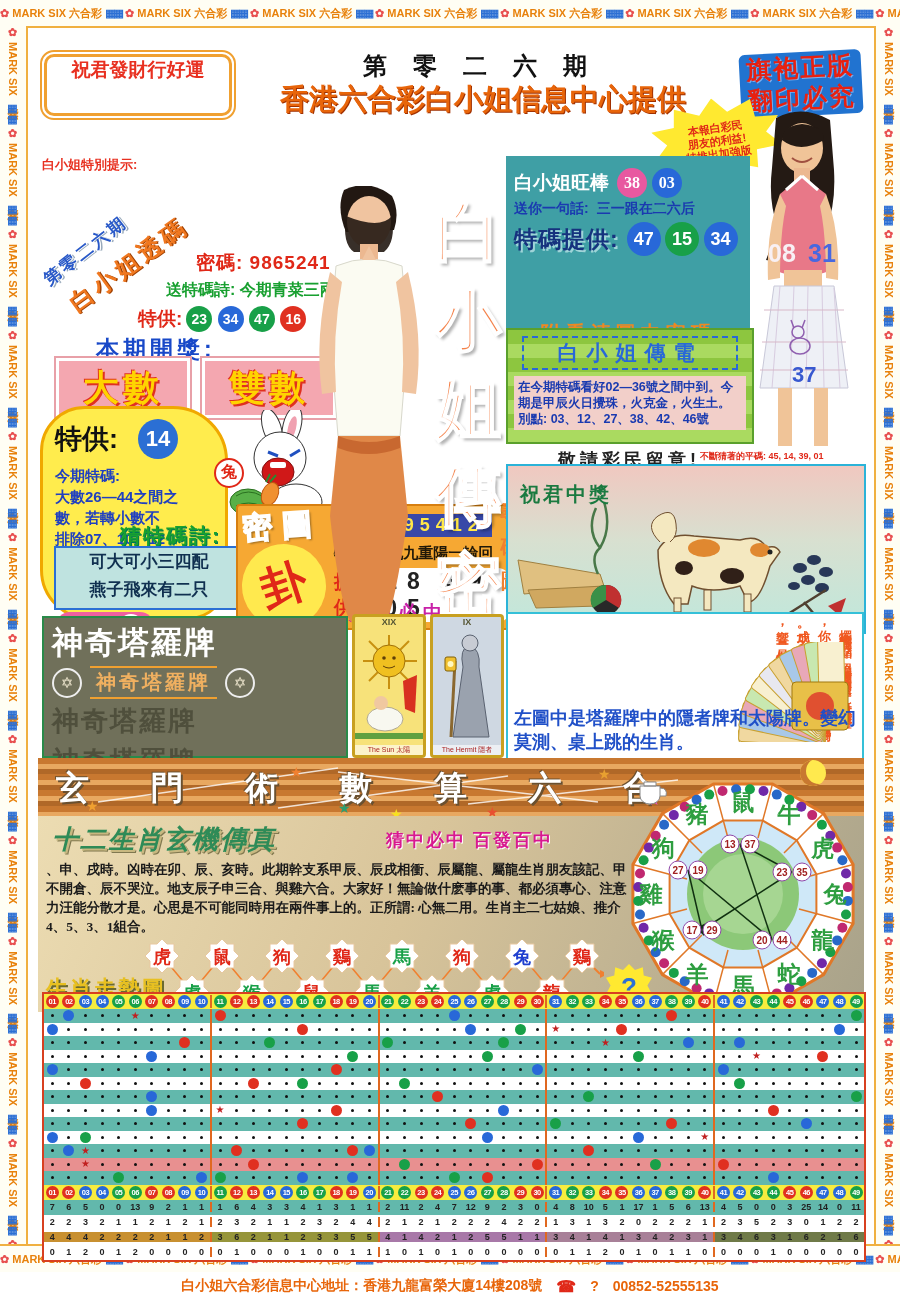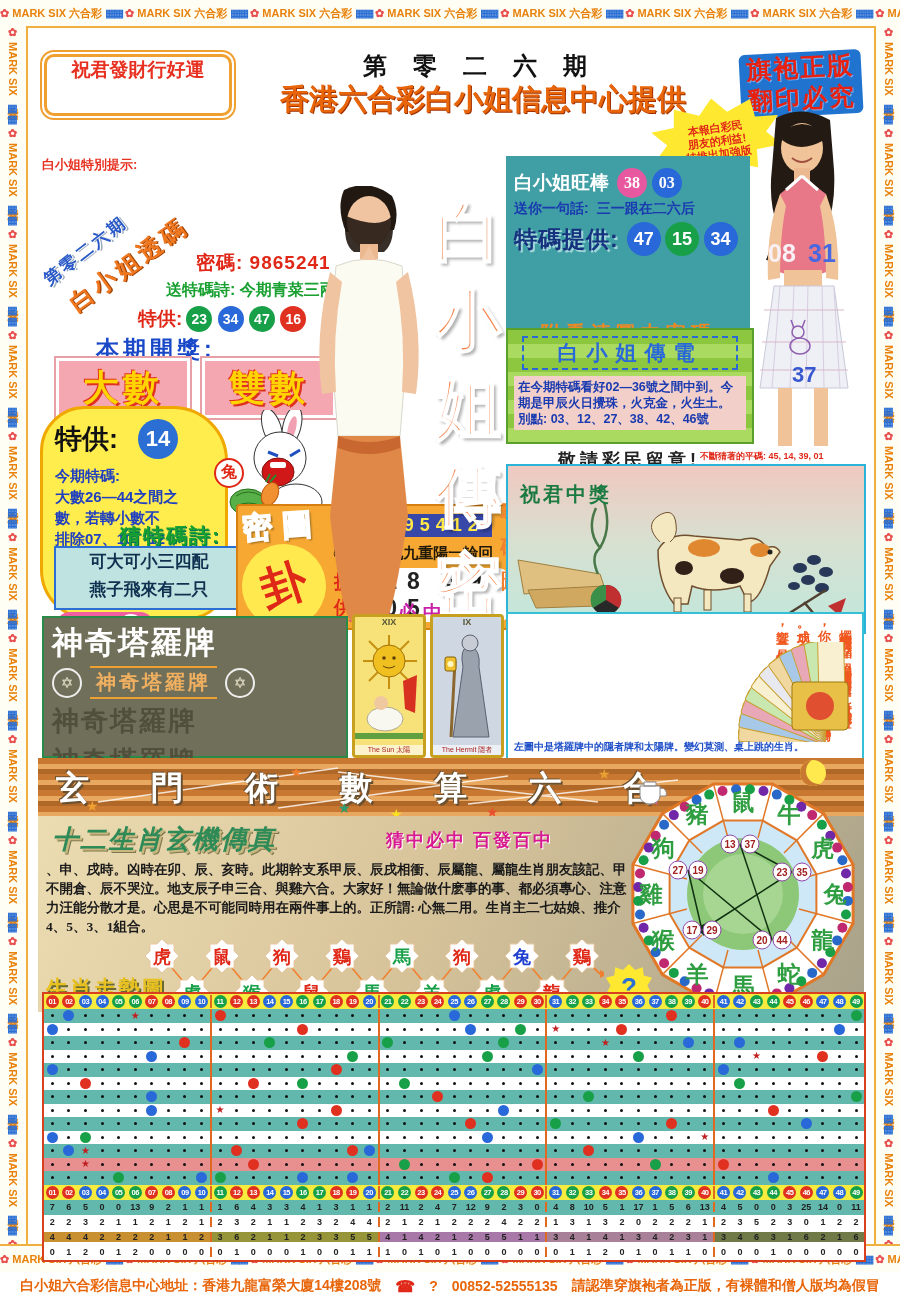--- a/index.html
+++ b/index.html
@@ -121,21 +121,21 @@
   .tb2 .pill{border-top:2px solid #f0a030;border-bottom:2px solid #f0a030;color:#f0b060;font-size:20px;
     font-weight:bold;letter-spacing:3px;padding:1px 6px;}
   .tb3{color:#4f4f3c;font-size:27px;font-weight:bold;letter-spacing:2px;margin-top:4px;}
   .tcard{top:586px;width:74px;height:144px;border:3px solid #c8a020;border-radius:4px;box-sizing:border-box;
     background:#f7e27a;overflow:hidden;}
   .tcard .num{text-align:center;font-size:9px;font-weight:bold;color:#553;}
   .tcard .cap{position:absolute;bottom:0;width:100%;text-align:center;font-size:7px;color:#a22;background:rgba(255,255,255,.6);}
   .essay{left:478px;top:584px;width:358px;height:148px;border:2px solid #35c0d8;background:#fff;box-sizing:border-box;}
   .essay-text{position:absolute;right:6px;top:6px;height:102px;width:344px;writing-mode:vertical-rl;
     text-orientation:upright;color:#f05820;font-size:13px;font-weight:bold;letter-spacing:2px;line-height:21px;}
-  .essay-cap{position:absolute;left:6px;bottom:4px;color:#2050c8;font-size:10px;font-weight:bold;}
+  .essay-cap{position:absolute;left:6px;bottom:4px;color:#2050c8;font-size:18px;font-weight:bold;}
   
   .banner{left:10px;top:730px;width:826px;height:58px;
     background:repeating-linear-gradient(180deg,#c87830 0 6px,#e8a860 6px 11px,#b06828 11px 16px),linear-gradient(#d98f3c,#e8c080);
     overflow:hidden;}
   .banner-chars{position:absolute;left:18px;top:8px;width:600px;display:flex;justify-content:space-between;
     color:#fff;font-size:33px;font-weight:bold;text-shadow:2px 2px 0 #6a5030,-1px -1px 0 #6a5030;}
   .bstar{position:absolute;font-size:14px;}
   .moon{position:absolute;right:38px;top:2px;width:26px;height:26px;border-radius:50%;background:#ffe94e;
     box-shadow:6px -2px 0 0 #c87830 inset;}
   
@@ -3450,15 +3450,14 @@
           </div>
         </div>
       </div>
   </div>
 
   <div class="footer">
     <span>白小姐六合彩信息中心地址：香港九龍富榮大廈14樓208號</span>
     <span class="phone">☎</span>
     <span>?</span>
     <span>00852-52555135</span>
-    <span>請認準穿旗袍者為正版，有裸體和僧人版均為假冒</span>
   </div>
 </div>
 
 </body></html>

